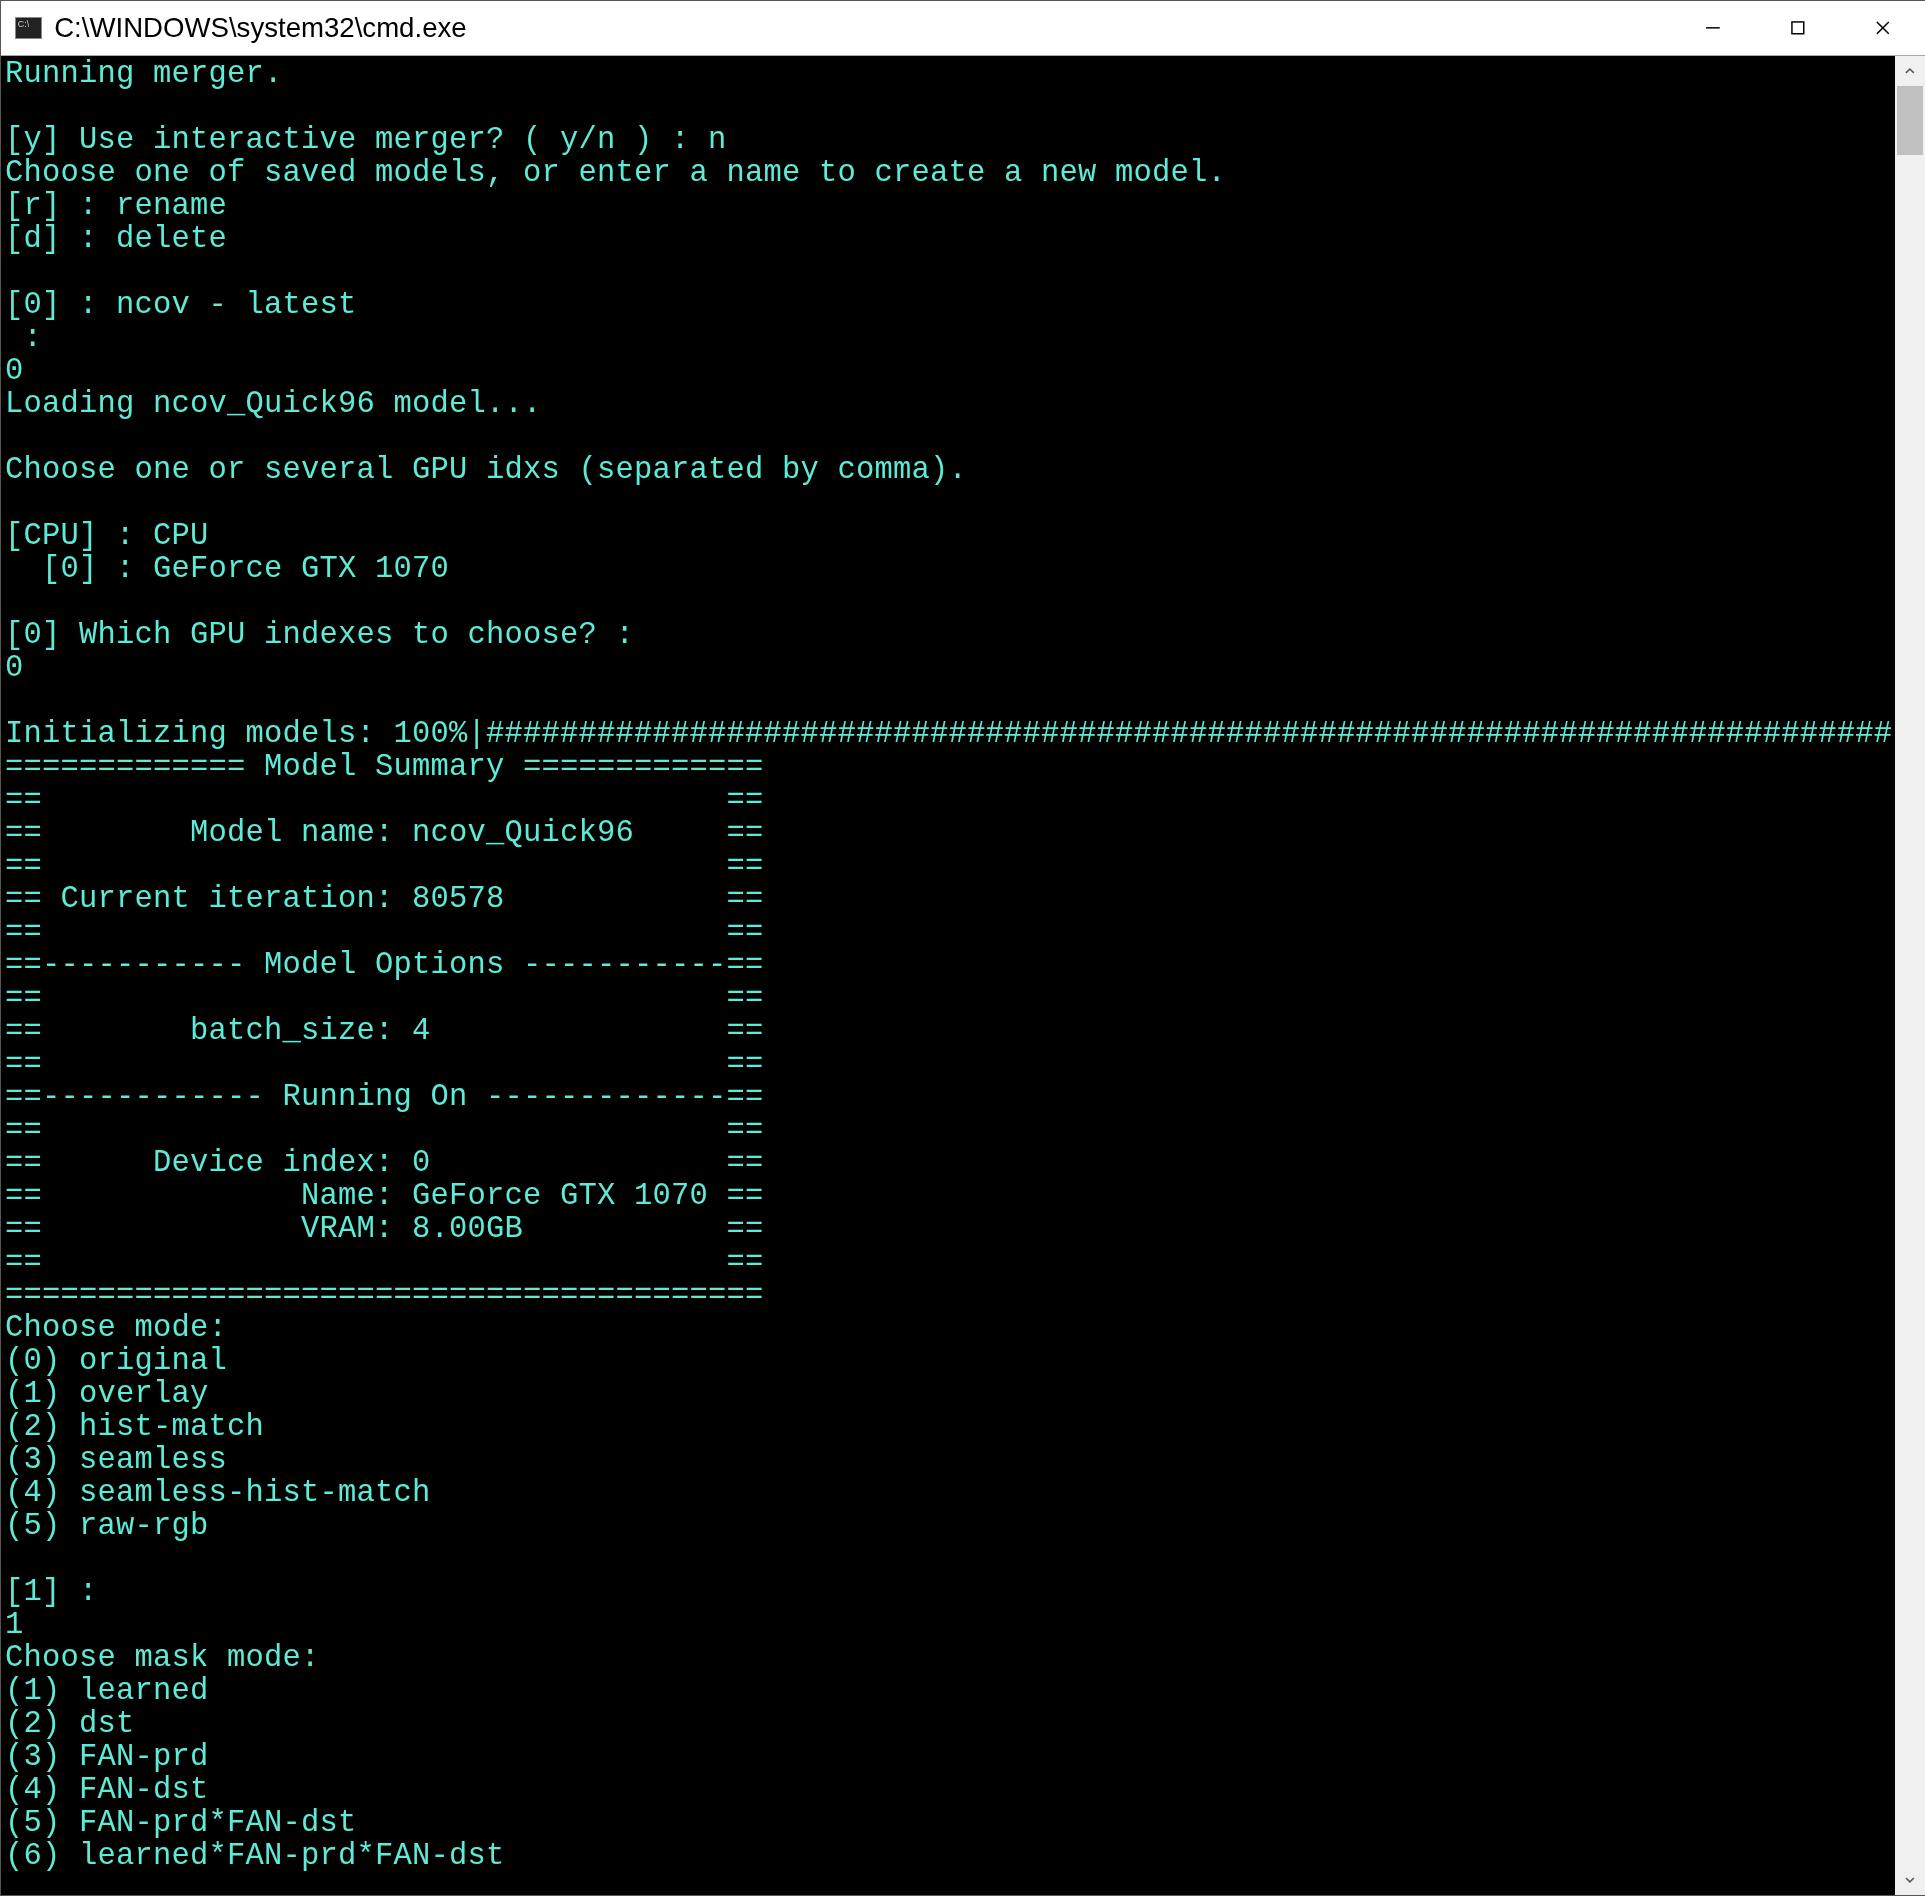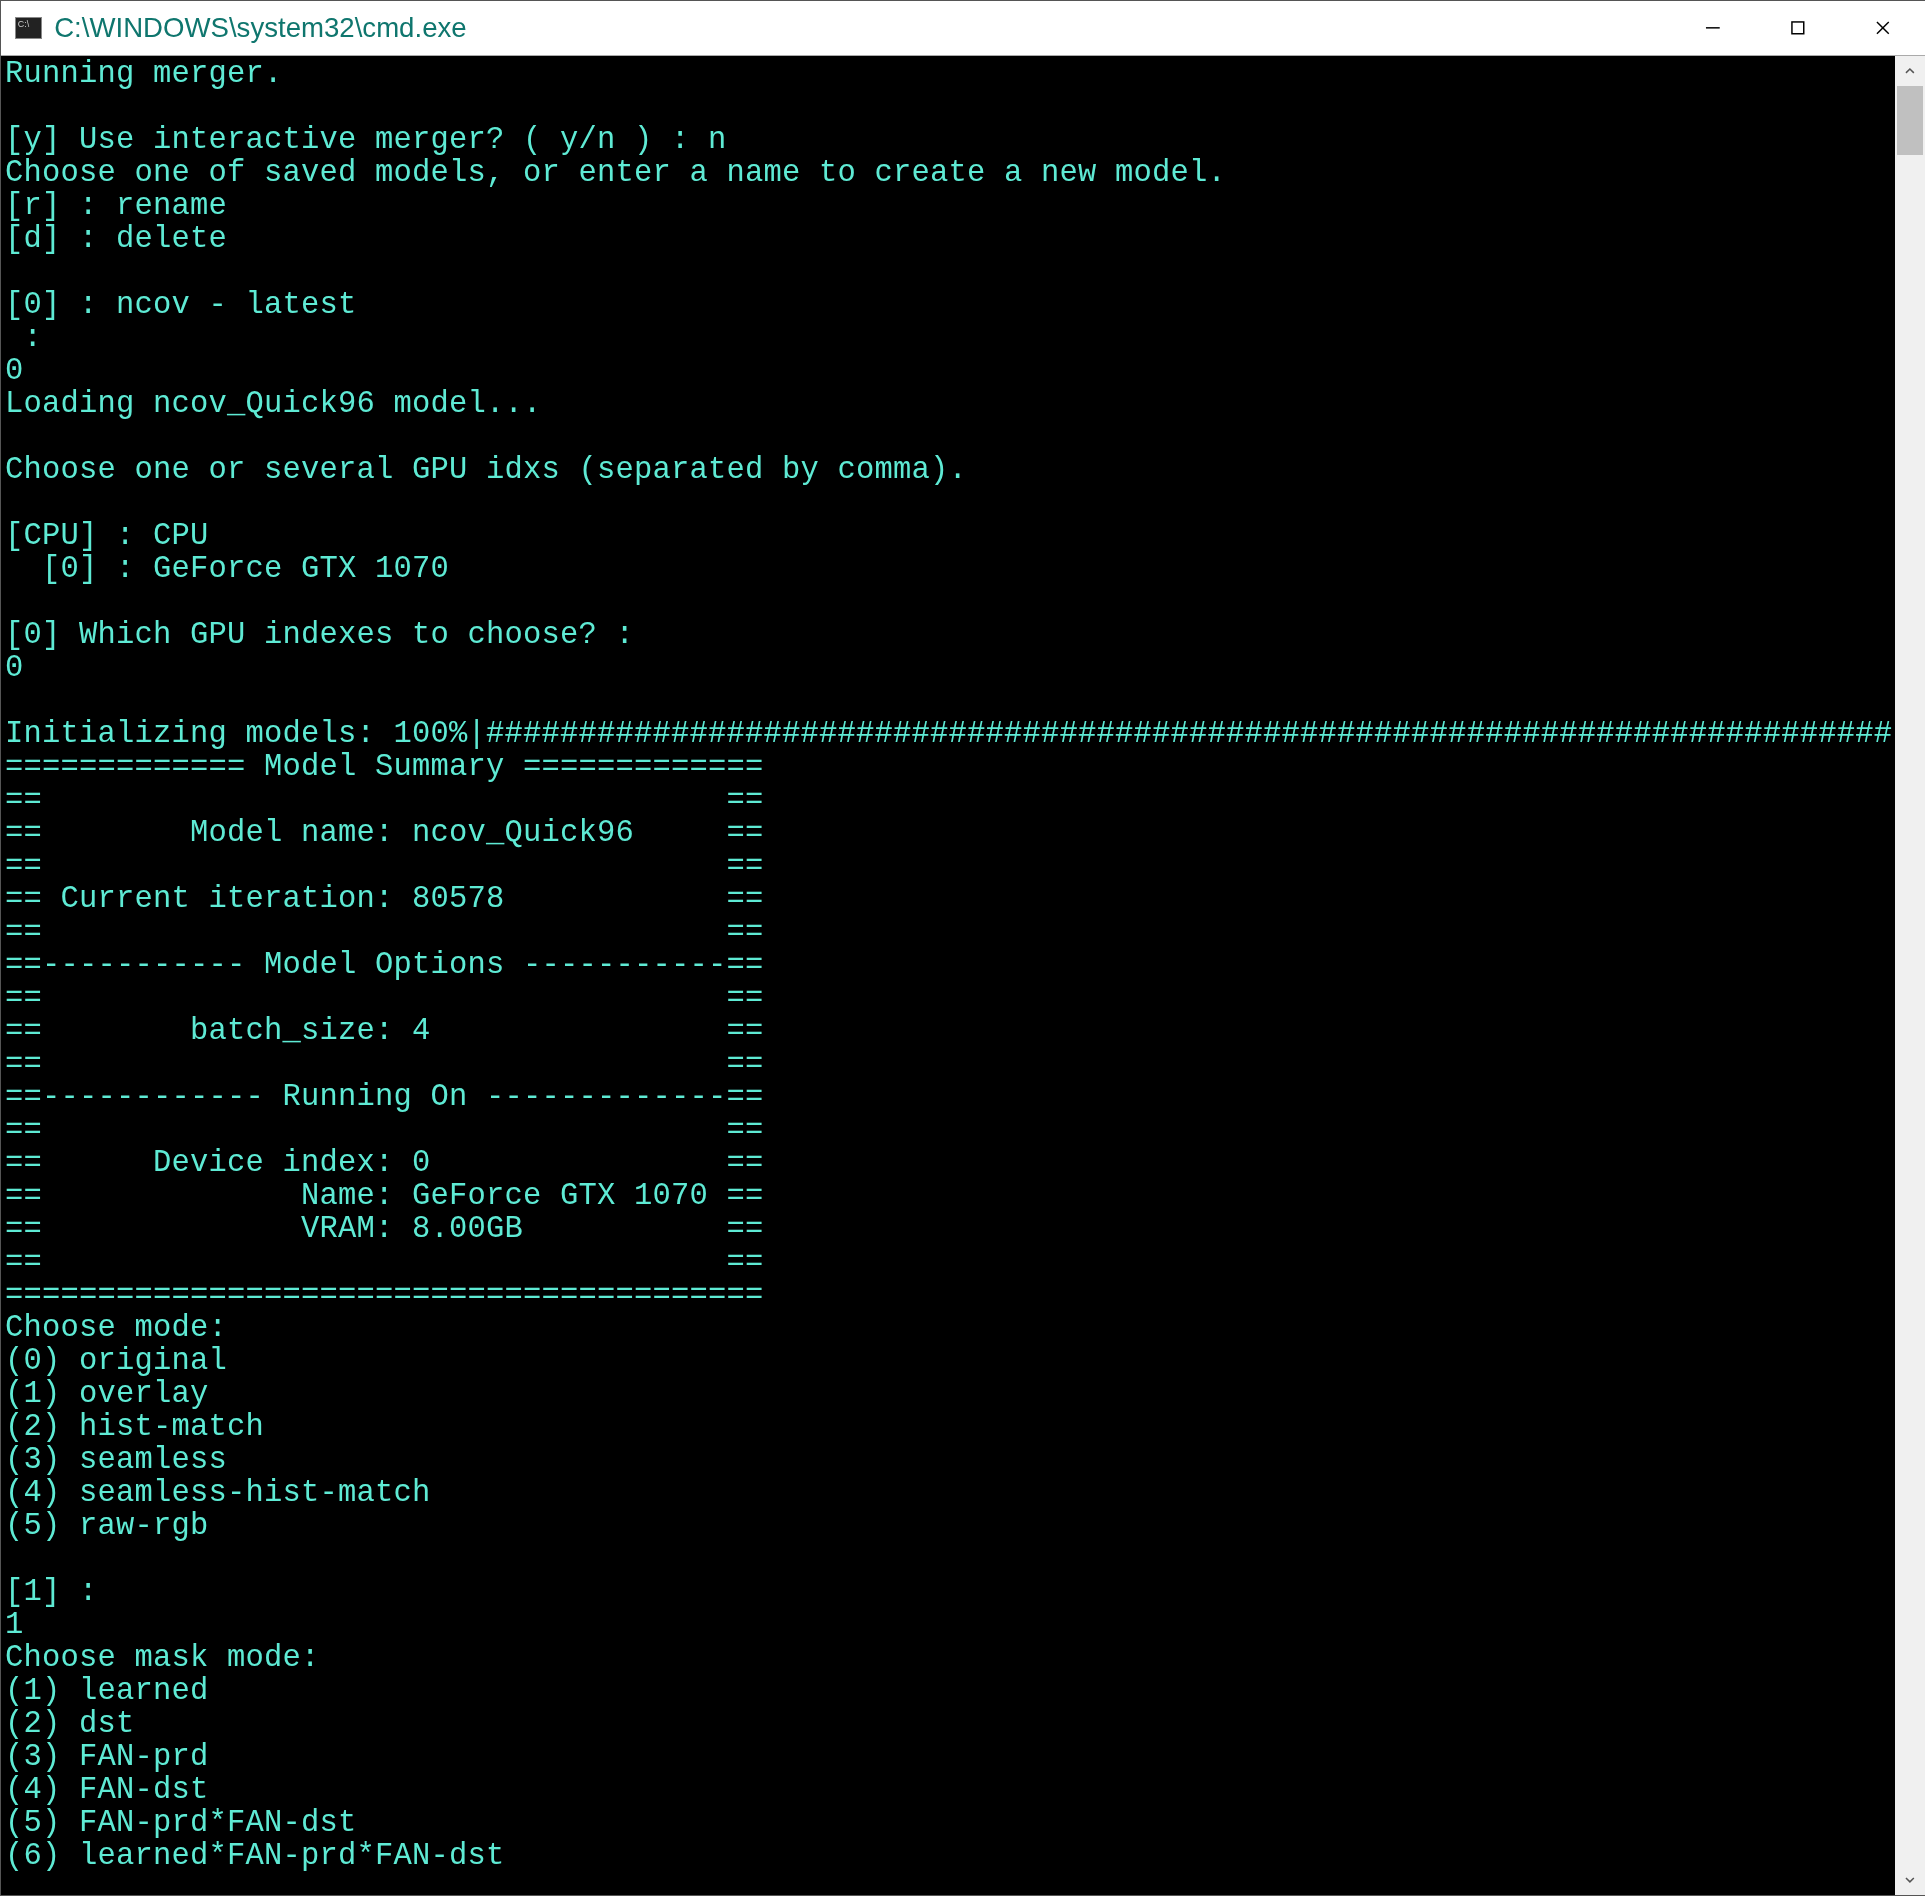--- a/index.html
+++ b/index.html
@@ -1,21 +1,21 @@
 <!DOCTYPE html>
 <html><head>
 <meta charset="utf-8">
 <style>
   * { margin: 0; padding: 0; box-sizing: border-box; }
   html, body { width: 1926px; height: 1896px; overflow: hidden; font-family: "Segoe UI", Arial, sans-serif; background: #fff; }
   .window { width: 1926px; height: 1896px; border: 1px solid #555; background: #000; display: flex; flex-direction: column; }
   .titlebar { height: 55px; background: #fff; display: flex; align-items: center; border-bottom: 1px solid #aaa; }
   .titlebar .icon { width: 27.6px; height: 21.7px; margin: 0 11.8px 0 13.8px; background: #222; border: 1px solid #888; position: relative; flex-shrink: 0; }
   .titlebar .icon::after { content: "C:\\"; position: absolute; top: 1px; left: 2px; font-size: 8.9px; color: #ccc; }
-  .titlebar .title { font-size: 27.6px; color: #0f766e; flex: 1; }
+  .titlebar .title { font-size: 27.6px; color: #000000; flex: 1; }
   .titlebar .ctrl { width: 85px; height: 55px; display: flex; align-items: center; justify-content: center; color: #000; }
   .titlebar .ctrl svg { width: 19.7px; height: 19.7px; }
   .body-area { flex: 1; display: flex; min-height: 0; }
   .terminal { flex: 1; background: #000; color: #5eead4; font-family: "Consolas", "Courier New", monospace; font-size: 30.5px; line-height: 33px; white-space: pre; overflow: hidden; padding: 2px 0 0 3.9px; letter-spacing: 0.2px; }
   .scrollbar { width: 29.6px; background: #f0f0f0; display: flex; flex-direction: column; align-items: center; }
   .scrollbar .arrow { width: 29.6px; height: 29.6px; display: flex; align-items: center; justify-content: center; color: #555; }
   .scrollbar .track { flex: 1; width: 29.6px; background: #f0f0f0; position: relative; }
   .scrollbar .thumb { position: absolute; top: 0; left: 2px; right: 2px; height: 69px; background: #c0c0c0; }
 </style>
 </head>

